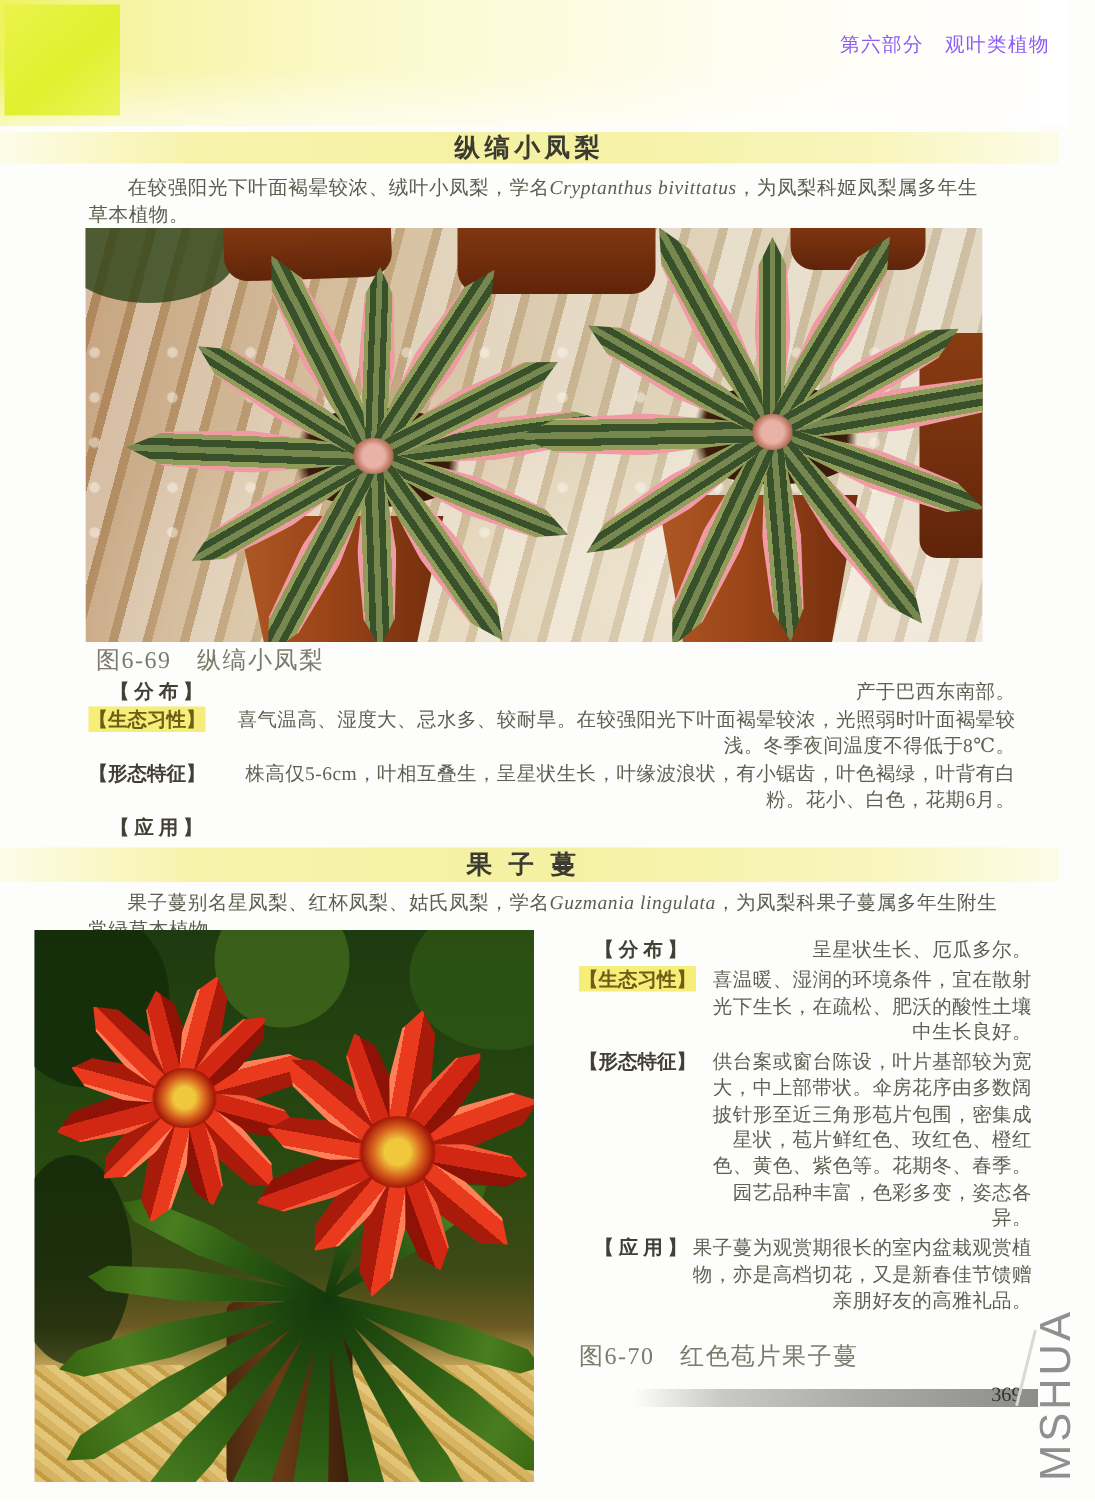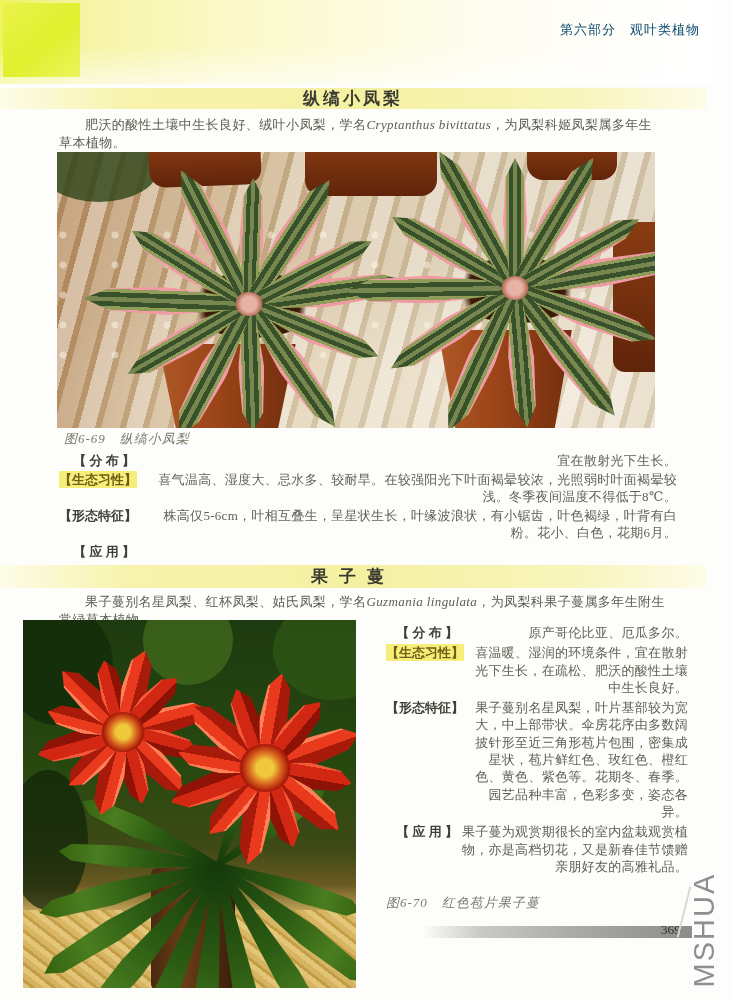--- a/index.html
+++ b/index.html
@@ -6,21 +6,21 @@
   .page{position:relative;width:730px;height:1001px;background:#fdfdfb;overflow:hidden;
         font-family:"Liberation Serif","DejaVu Serif",serif;}
   
   .top-band{position:absolute;left:0;top:0;width:712px;height:84px;
     background:linear-gradient(to right,#eef35e 0%,#f6f4a2 11%,#fbf9c8 32%,#fdfbdc 50%,#fefdf0 68%,#fffef9 84%,#ffffff 100%);}
   .top-band::after{content:"";position:absolute;left:0;top:0;right:0;bottom:0;
     background:linear-gradient(to bottom,rgba(255,255,255,0) 55%,rgba(255,255,255,0.55) 95%);}
   .top-square{position:absolute;left:3px;top:3px;width:77px;height:74px;
     background:linear-gradient(140deg,#eaf34c 0%,var(--accent-yellow) 55%,#ecf45d 100%);}
   .running-head{position:absolute;left:560px;top:21px;font-family:"Liberation Sans","DejaVu Sans",sans-serif;
-    font-size:13px;color:#0c4a6e;letter-spacing:1px;white-space:nowrap;text-align:center;}
+    font-size:13px;color:#8b5cf6;letter-spacing:1px;white-space:nowrap;text-align:center;}
   .running-head .cat{margin-left:14px;}
   
   .band{position:absolute;left:0;width:706px;height:21px;
     background:linear-gradient(to right,#fdfce8 0%,#f7f3ac 18%,var(--band-yellow) 52%,#f8f5bc 82%,#fdfce8 100%);}
   .band h1{margin:0;text-align:center;font-family:"Liberation Sans","DejaVu Sans",sans-serif;
     font-size:17px;line-height:21px;font-weight:bold;color:#3b3b31;letter-spacing:3px;}
   .band1{top:88px;}
   .band2{top:565px;height:23px;}
   .band2 h1{letter-spacing:11px;line-height:23px;}
   
@@ -34,21 +34,21 @@
   .entries .row{display:flex;align-items:flex-start;margin-bottom:2px;}
   .lbl{flex:0 0 76px;font-weight:bold;color:#413f36;font-size:13px;line-height:17px;white-space:nowrap;}
   .lbl.hl{background:var(--hl-bg);color:#6d5d16;}
   .txt{flex:1;font-size:13px;line-height:17px;color:#605f53;letter-spacing:0.3px;}
   .entries1{left:59px;top:452px;width:618px;}
   .entries2{left:386px;top:624px;width:302px;}
   .entries2 .lbl{flex:0 0 72px;}
   .entries2 .row{margin-bottom:3px;}
   .entries2 .txt{line-height:17.3px;}
   
-  .caption{position:absolute;font-size:13px;color:#7b7a6c;letter-spacing:1px;font-style:italic;}
+  .caption{position:absolute;font-size:16px;color:#7b7a6c;letter-spacing:1px;}
   .cap1{left:64px;top:430px;}
   .cap2{left:386px;top:894px;}
   .page-bar{position:absolute;left:422px;top:926px;width:270px;height:12px;
     background:linear-gradient(to right,rgba(210,210,208,0) 0%,#c9c9c7 22%,#ababa9 55%,var(--bar-gray) 100%);}
   .page-num{position:absolute;right:11px;top:-4px;font-size:13.5px;color:#33332e;}
   .watermark{position:absolute;left:620px;top:912px;width:172px;height:36px;
     transform:rotate(-90deg);text-align:center;font-family:"Liberation Sans","DejaVu Sans",sans-serif;
     font-size:29px;letter-spacing:2px;color:var(--wm-gray);}
   .scanline{position:absolute;left:683px;top:886px;width:2px;height:52px;background:#d9d9d1;transform:rotate(14deg);}
   
@@ -97,21 +97,21 @@
 
   <div class="top-band"></div>
   <div class="top-square"></div>
   <div class="running-head">
     <span>第六部分</span><span class="cat">观叶类植物</span>
   </div>
 
   <div class="band band1">
     <h1>纵缟小凤梨</h1>
   </div>
-  <p class="intro intro1"><span>肥沃的酸性土壤中生长良好、绒叶小凤梨，学名</span><i>Cryptanthus bivittatus</i><span>，为凤梨科姬凤梨属多年生草本植物。</span></p>
+  <p class="intro intro1"><span>在较强阳光下叶面褐晕较浓、绒叶小凤梨，学名</span><i>Cryptanthus bivittatus</i><span>，为凤梨科姬凤梨属多年生草本植物。</span></p>
 
   <figure class="photo photo1">
     <div class="fill p1-bg"></div>
     <div class="fill p1-slats"></div>
     <div class="fill p1-holes"></div>
     <div class="blob" style="left:-18px;top:-20px;width:120px;height:70px;background:#2d4418;opacity:.8;"></div>
     <div class="pot-top" style="left:92px;top:-10px;width:112px;height:44px;transform:rotate(-2deg);"></div>
     <div class="pot-top" style="left:248px;top:-14px;width:132px;height:58px;"></div>
     <div class="pot-top" style="left:470px;top:-12px;width:90px;height:40px;"></div>
     <div class="pot-top" style="left:556px;top:70px;width:70px;height:150px;border-radius:12px;"></div>
@@ -148,21 +148,21 @@
         <div class="leaf cr" style="width: 142px; height: 26px; margin-top: -13px; transform: rotate(331deg);"></div>
       </div>
     <div class="star-center" style="left:178px;top:140px;width:28px;height:24px;background:radial-gradient(circle,#e9b2a6 0 40%,#b06a50 70%,rgba(0,0,0,0) 75%);"></div>
     <div class="star-center" style="left:444px;top:124px;width:28px;height:24px;background:radial-gradient(circle,#e9b2a6 0 40%,#b06a50 70%,rgba(0,0,0,0) 75%);"></div>
   </figure>
   <div class="caption cap1">图6-69　纵缟小凤梨</div>
 
   <div class="entries entries1">
     <div class="row">
       <span class="lbl">【 分 布 】</span>
-      <span class="txt">宜在散射光下生长。</span>
+      <span class="txt">产于巴西东南部。</span>
     </div>
     <div class="row">
       <span class="lbl hl">【生态习性】</span>
       <span class="txt">喜气温高、湿度大、忌水多、较耐旱。在较强阳光下叶面褐晕较浓，光照弱时叶面褐晕较浅。冬季夜间温度不得低于8℃。</span>
     </div>
     <div class="row">
       <span class="lbl">【形态特征】</span>
       <span class="txt">株高仅5-6cm，叶相互叠生，呈星状生长，叶缘波浪状，有小锯齿，叶色褐绿，叶背有白粉。花小、白色，花期6月。</span>
     </div>
     <div class="row">
@@ -226,29 +226,29 @@
         <div class="leaf red" style="width: 96px; height: 28px; margin-top: -14px; transform: rotate(280deg);"></div>
         <div class="leaf red2" style="width: 86px; height: 26px; margin-top: -13px; transform: rotate(310deg);"></div>
       </div>
     <div class="star-center" style="left:78px;top:92px;width:44px;height:40px;background:radial-gradient(circle,#f0c83c 0 24%,#d8641e 46%,#a51708 68%,rgba(165,23,8,0) 74%);"></div>
     <div class="star-center" style="left:216px;top:124px;width:52px;height:48px;background:radial-gradient(circle,#f0c83c 0 24%,#d8641e 46%,#a51708 68%,rgba(165,23,8,0) 74%);"></div>
   </figure>
 
   <div class="entries entries2">
     <div class="row">
       <span class="lbl">【 分 布 】</span>
-      <span class="txt">原产哥伦比亚、厄瓜多尔。</span>
+      <span class="txt">呈星状生长、厄瓜多尔。</span>
     </div>
     <div class="row">
       <span class="lbl hl">【生态习性】</span>
       <span class="txt">喜温暖、湿润的环境条件，宜在散射光下生长，在疏松、肥沃的酸性土壤中生长良好。</span>
     </div>
     <div class="row">
       <span class="lbl">【形态特征】</span>
-      <span class="txt">果子蔓别名星凤梨，叶片基部较为宽大，中上部带状。伞房花序由多数阔披针形至近三角形苞片包围，密集成星状，苞片鲜红色、玫红色、橙红色、黄色、紫色等。花期冬、春季。园艺品种丰富，色彩多变，姿态各异。</span>
+      <span class="txt">供台案或窗台陈设，叶片基部较为宽大，中上部带状。伞房花序由多数阔披针形至近三角形苞片包围，密集成星状，苞片鲜红色、玫红色、橙红色、黄色、紫色等。花期冬、春季。园艺品种丰富，色彩多变，姿态各异。</span>
     </div>
     <div class="row">
       <span class="lbl">【 应 用 】</span>
       <span class="txt">果子蔓为观赏期很长的室内盆栽观赏植物，亦是高档切花，又是新春佳节馈赠亲朋好友的高雅礼品。</span>
     </div>
   </div>
 
   <div class="caption cap2">图6-70　红色苞片果子蔓</div>
 
   <div class="page-bar">

